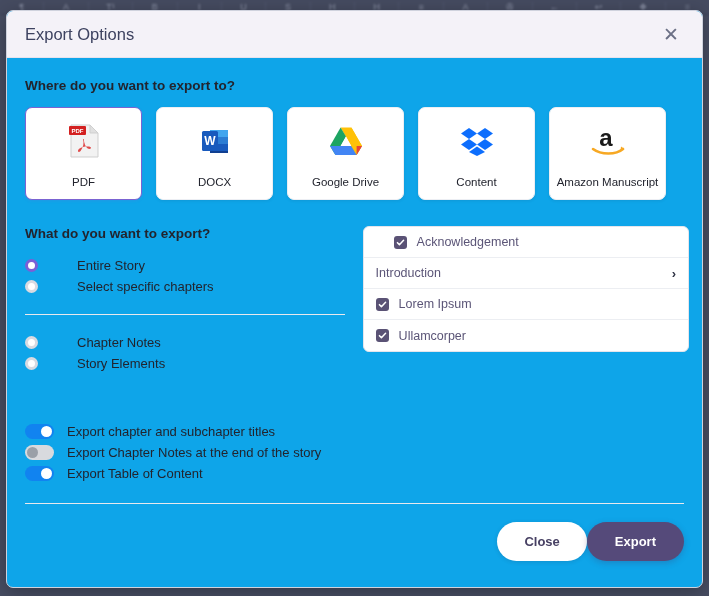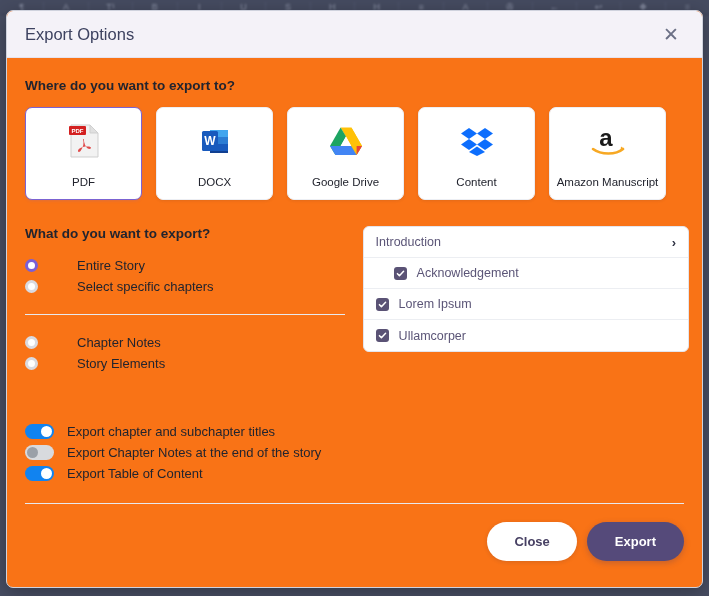--- a/index.html
+++ b/index.html
@@ -39,21 +39,21 @@
   }
   #backdrop .tb .g:last-child { border-right: none; }
 
   
   #modal {
     position: absolute;
     left: 6px;
     top: 10px;
     width: 697px;
     height: 578px;
-    background: #f97316;
+    background: #0ea5e9;
     border: 1px solid #cfd2dd;
     border-radius: 7px;
     box-sizing: border-box;
     overflow: hidden;
     box-shadow: 0 4px 18px rgba(0,0,0,.28);
   }
 
   .modal-header {
     height: 47px;
     background: #f4f2f8;
@@ -234,21 +234,21 @@
   
   .footer-divider {
     height: 1px;
     background: #e8e9ee;
     margin: 22px 18px 0 18px;
   }
   .modal-footer {
     display: flex;
     justify-content: flex-end;
     align-items: center;
-    gap: 10px;
+    gap: 0;
     padding: 18px 18px 0 18px;
   }
   .btn {
     border: none;
     cursor: pointer;
     font-family: "Liberation Sans", sans-serif;
     font-size: 13px;
     border-radius: 22px;
   }
   .btn-close {
@@ -414,34 +414,34 @@
                 <span class="knob"></span>
               </span>
             <span class="toggle-label">Export Table of Content</span>
           </div>
         </div>
       </div>
 
       <div class="col-right">
         <div class="chapter-list">
 
-          <div class="chapter-row parent">
-            <span class="chapter-text">Introduction</span>
-            <span class="chevron">›</span>
-          </div>
-
           <div class="chapter-row sub">
             <span class="chk">
               <svg width="9" height="9" viewBox="0 0 10 10">
                   <path d="M1.6 5.2 L3.8 7.4 L8.4 2.6" stroke="#ffffff" stroke-width="1.7" fill="none" stroke-linecap="round" stroke-linejoin="round"></path>
                 </svg>
             </span>
             <span class="chapter-text">Acknowledgement</span>
           </div>
 
+          <div class="chapter-row parent">
+            <span class="chapter-text">Introduction</span>
+            <span class="chevron">›</span>
+          </div>
+
           <div class="chapter-row">
             <span class="chk">
               <svg width="9" height="9" viewBox="0 0 10 10">
                   <path d="M1.6 5.2 L3.8 7.4 L8.4 2.6" stroke="#ffffff" stroke-width="1.7" fill="none" stroke-linecap="round" stroke-linejoin="round"></path>
                 </svg>
             </span>
             <span class="chapter-text">Lorem Ipsum</span>
           </div>
 
           <div class="chapter-row">

